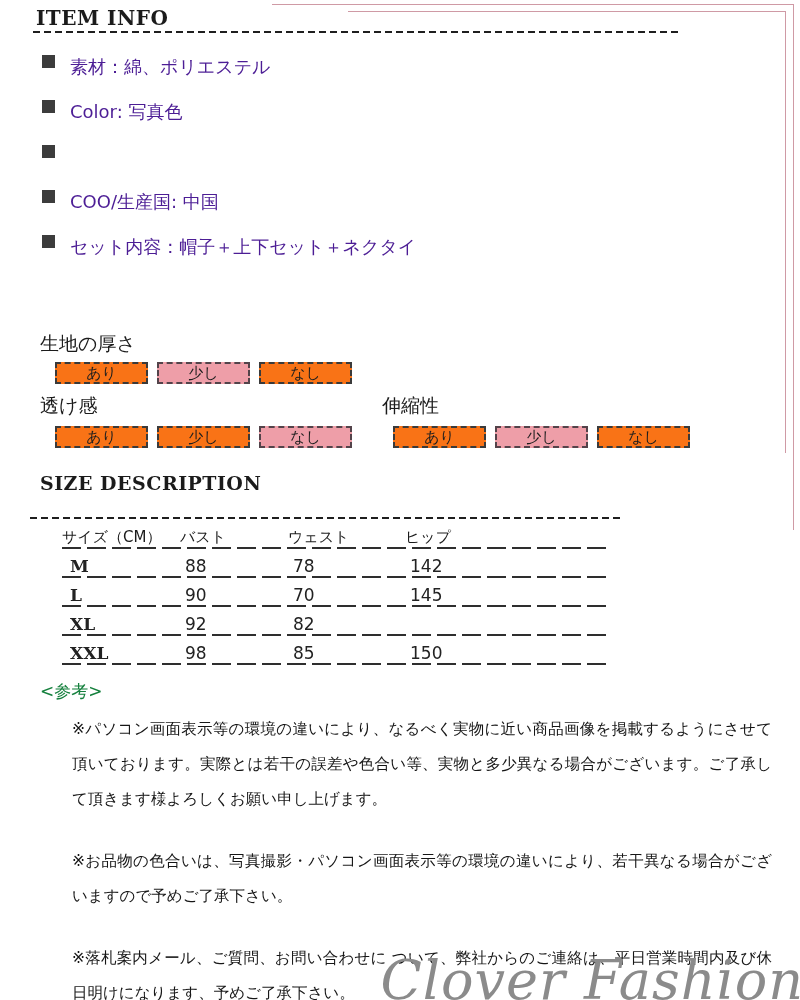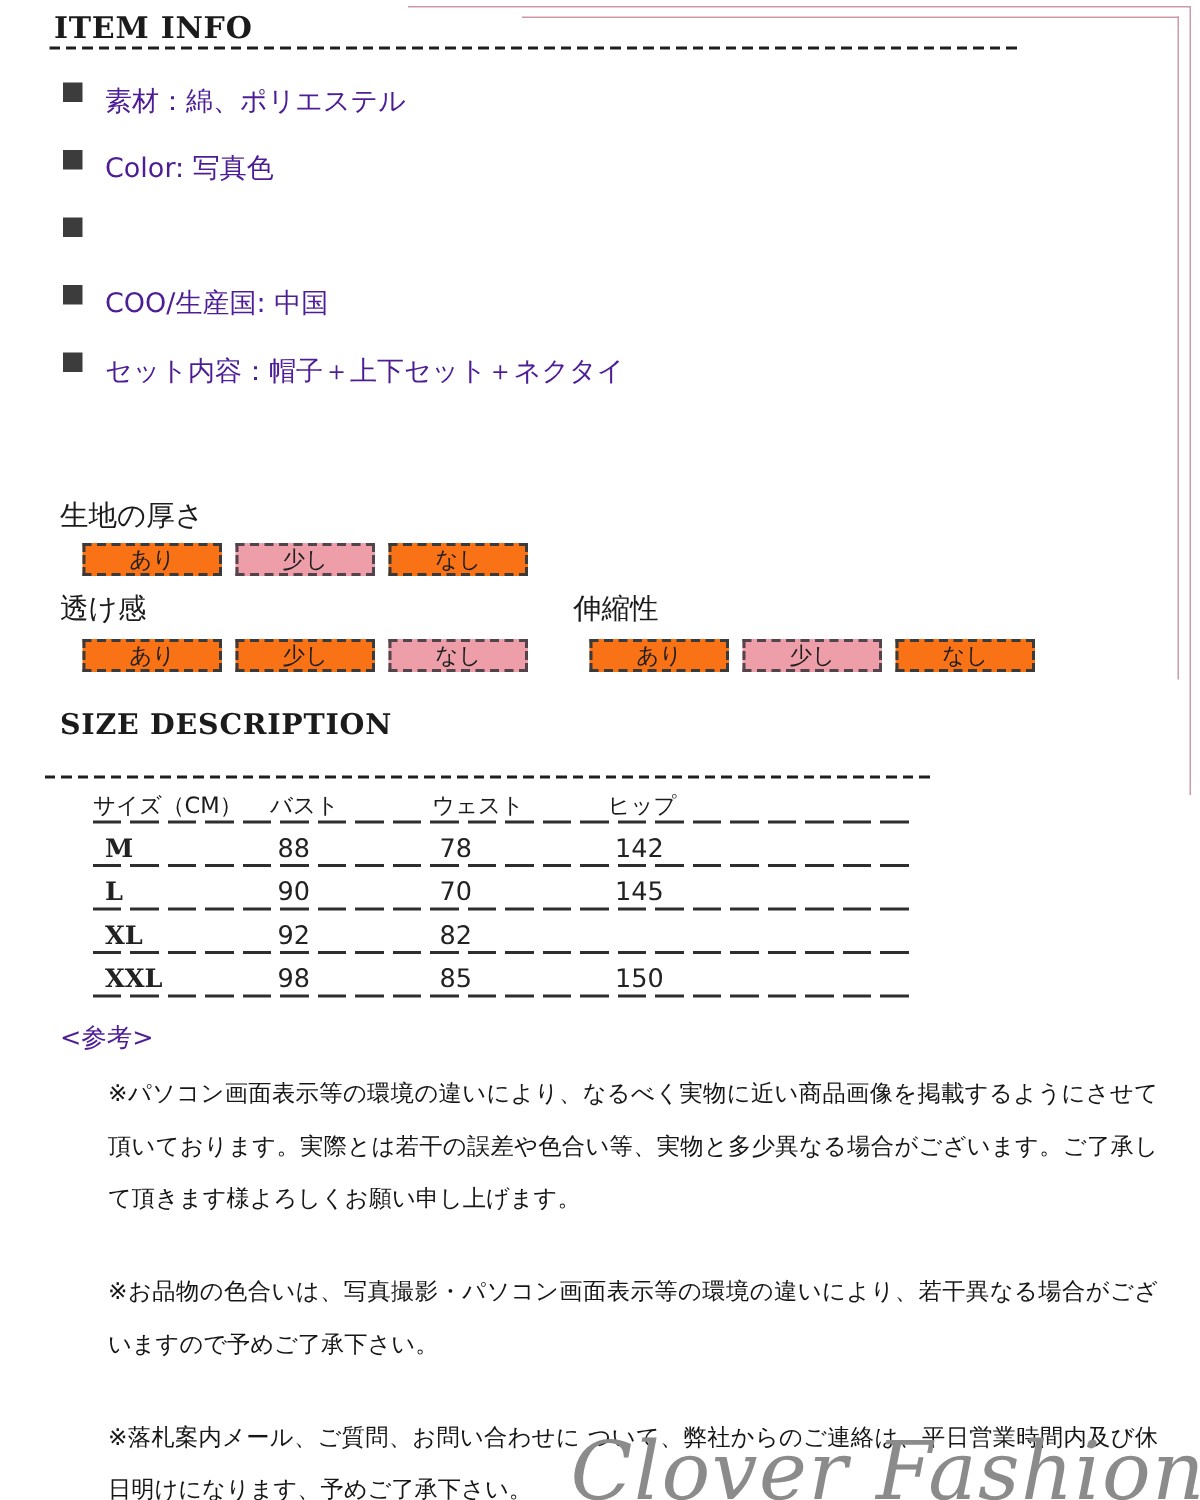--- a/index.html
+++ b/index.html
@@ -75,21 +75,21 @@
     font-family: "DejaVu Serif", "Liberation Serif", serif;
     font-weight: bold; font-size: 17px; padding-left: 8px;
   }
   .trow.data .num { font-size: 17px; padding-left: 5px; }
   .dash-table {
     height: 2px; width: 546px;
     background: repeating-linear-gradient(90deg, #2e2e2e 0 19px, transparent 19px 25px);
   }
 
   
-  .notes-title { position: absolute; left: 40px; top: 680px; font-size: 17px; color: #4c1d95; }
+  .notes-title { position: absolute; left: 40px; top: 680px; font-size: 17px; color: #15803d; }
   .notes { position: absolute; left: 72px; top: 712px; width: 700px; }
   .notes p { font-size: 15.5px; line-height: 35px; color: #161616; margin-bottom: 27px; text-align: justify; }
 
   
   .brand {
     position: absolute; right: -4px; bottom: -12px;
     font-family: "DejaVu Serif", "Liberation Serif", serif;
     font-style: italic; font-size: 54px; color: #8b8b8b;
     letter-spacing: 1px; white-space: nowrap;
   }

